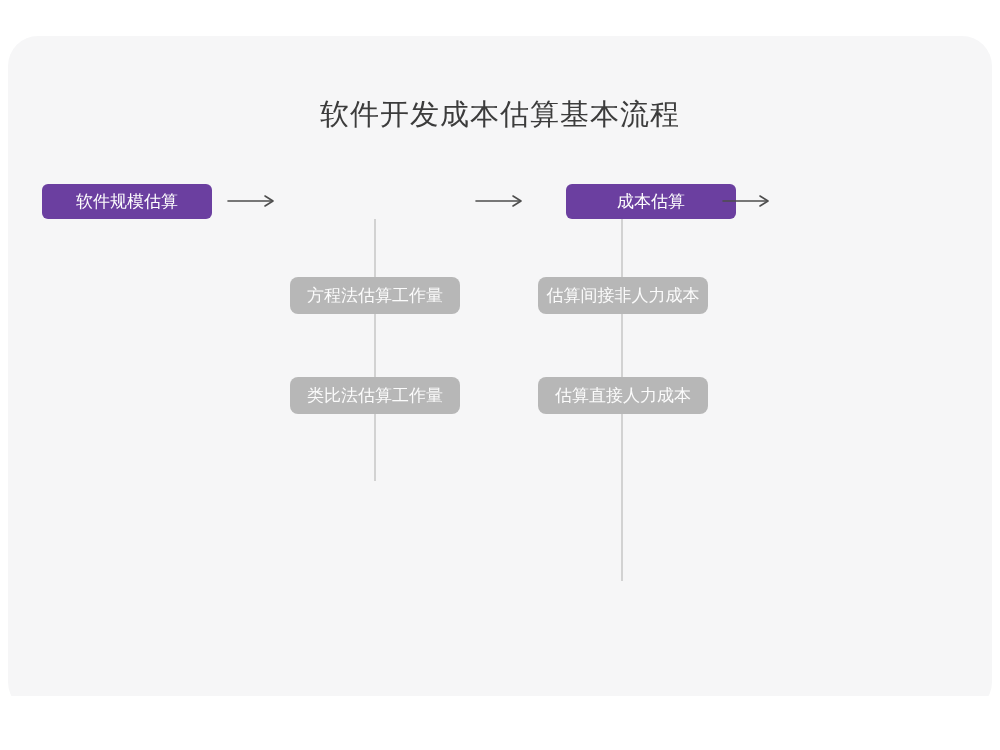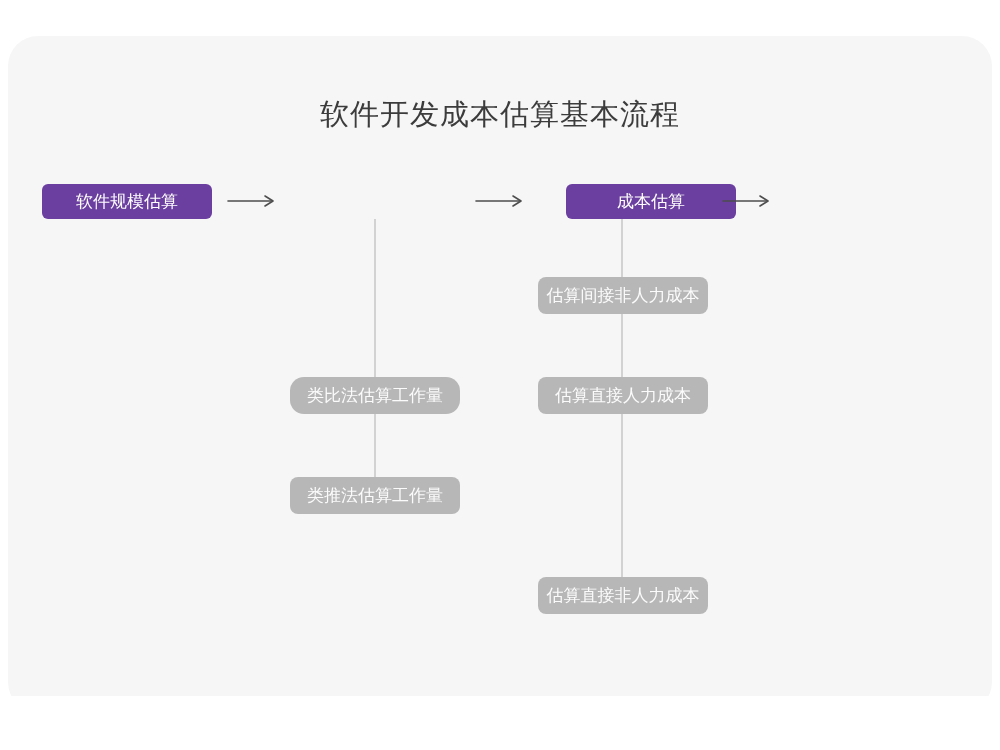--- a/index.html
+++ b/index.html
@@ -79,21 +79,21 @@
   #step3 { left: 538px; top: 184px; margin-left: 28px; }
   #step4 { left: 786px; top: 184px; }
   #arrow1 { left: 227px; top: 194px; }
   #arrow2 { left: 475px; top: 194px; }
   #arrow3 { left: 722px; top: 194px; }
   
   #conn-left  { left: 374px; top: 219px; height: 262px; }
   #conn-right { left: 621px; top: 219px; height: 362px; }
   
   #sub-l1 { left: 290px; top: 277px; }
-  #sub-l2 { left: 290px; top: 377px; border-radius: 14px; }
+  #sub-l2 { left: 290px; top: 377px; }
   #sub-l3 { left: 290px; top: 477px; }
   
   #sub-r1 { left: 538px; top: 277px; }
   #sub-r2 { left: 538px; top: 377px; }
   #sub-r3 { left: 538px; top: 477px; }
   #sub-r4 { left: 538px; top: 577px; }
 </style>
 </head>
 <body>
 
@@ -125,19 +125,18 @@
   <div class="flow-box" id="step3">成本估算</div>
 
   <div class="arrow" id="arrow3">
     <svg width="48" height="14" viewBox="0 0 48 14">
       <line x1="1" y1="7" x2="45" y2="7"></line>
       <polyline points="38,2 46,7 38,12"></polyline>
     </svg>
   </div>
 
 
+  <div class="sub-box" id="sub-l1">方程法估算工作量</div>
   <div class="sub-box" id="sub-l2">类比法估算工作量</div>
-  <div class="sub-box" id="sub-l3">类推法估算工作量</div>
 
   <div class="sub-box" id="sub-r1">估算间接非人力成本</div>
   <div class="sub-box" id="sub-r2">估算直接人力成本</div>
-  <div class="sub-box" id="sub-r4">估算直接非人力成本</div>
 </div>
 
 </body></html>

